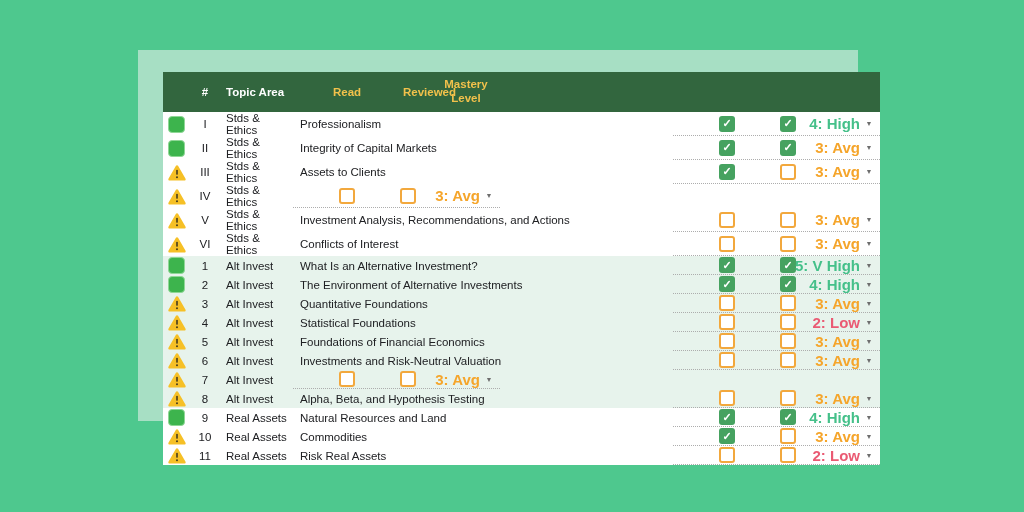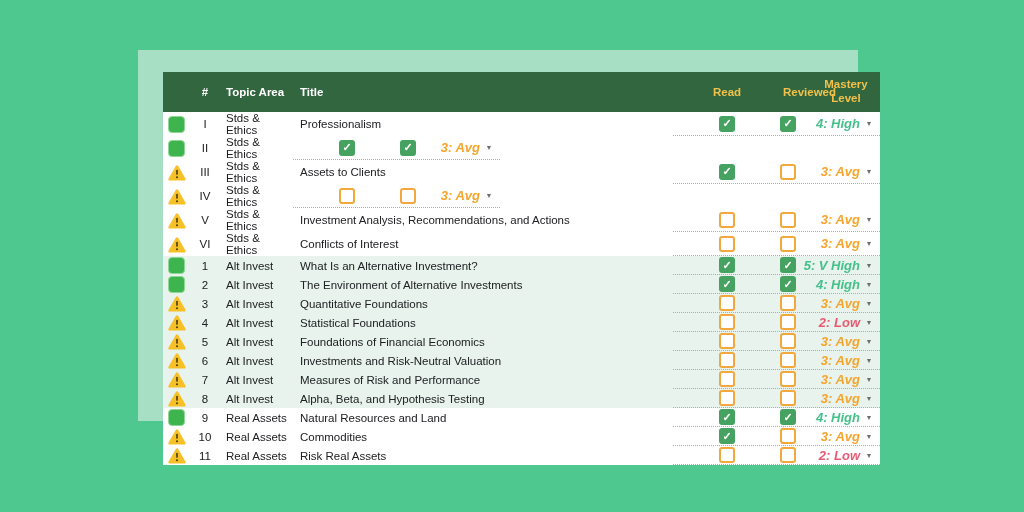--- a/index.html
+++ b/index.html
@@ -94,40 +94,39 @@
   }
   .cb.checked::after { content: "\2713"; }
   .cb.unchecked { background: #ffffff; border: 2px solid #f2a83d; }
   
   .mastery {
     position: absolute; right: 0; top: 0; height: 100%;
     display: flex; align-items: center; justify-content: flex-end;
     padding-right: 2px;
     cursor: pointer;
   }
-  .m-label { font-weight: bold; font-size: 13px; white-space: nowrap; font-style: italic; }
+  .m-label { font-weight: bold; font-size: 15px; white-space: nowrap; }
   .m-label.lv-high { color: #45c08a; }
   .m-label.lv-avg  { color: #f5a52b; }
   .m-label.lv-low  { color: #ea5a73; }
   .m-arrow {
     width: 18px; text-align: center;
     font-size: 7px; color: #6e6e6e;
   }
 </style>
 </head>
 <body>
 
 <div class="backdrop-panel"></div>
 
 <div class="sheet">
   <div class="thead">
     <div class="c-status"></div>
     <div class="c-num">#</div>
     <div class="c-topic">Topic Area</div>
-    <div class="c-title">Title</div>
     <div class="c-right">
       <span class="h-read gold">Read</span>
       <span class="h-reviewed gold">Reviewed</span>
       <span class="h-mastery gold">Mastery Level</span>
     </div>
   </div>
   <div class="tbody">
       <div class="row">
     <div class="c-status">
       <span class="icon-done"></span>
@@ -145,20 +144,21 @@
       </div>
     </div>
   </div>
       <div class="row">
     <div class="c-status">
       <span class="icon-done"></span>
 
     </div>
     <div class="c-num">II</div>
     <div class="c-topic">Stds &amp; Ethics</div>
+    <div class="c-title">Integrity of Capital Markets</div>
     <div class="c-right">
       <span class="cb read checked"></span>
       <span class="cb reviewed checked"></span>
       <div class="mastery">
         <span class="m-label lv-avg">3: Avg</span>
         <span class="m-arrow">▼</span>
       </div>
     </div>
   </div>
       <div class="row">
@@ -366,21 +366,20 @@
     <div class="c-status">
 
       <svg class="icon-warn" width="18" height="17" viewBox="0 0 24 22">
         <path d="M13.4 2.1 L23.4 19.4 c0.6 1.1 -0.2 2.4 -1.4 2.4 H2 c-1.2 0 -2 -1.3 -1.4 -2.4 L10.6 2.1 c0.6 -1.1 2.2 -1.1 2.8 0 Z" fill="#f6c026"></path>
         <rect x="10.9" y="7.2" width="2.2" height="7" rx="1.1" fill="#4a3f1d"></rect>
         <circle cx="12" cy="17.3" r="1.4" fill="#4a3f1d"></circle>
       </svg>
     </div>
     <div class="c-num">7</div>
     <div class="c-topic">Alt Invest</div>
-    <div class="c-title">Measures of Risk and Performance</div>
     <div class="c-right">
       <span class="cb read unchecked"></span>
       <span class="cb reviewed unchecked"></span>
       <div class="mastery">
         <span class="m-label lv-avg">3: Avg</span>
         <span class="m-arrow">▼</span>
       </div>
     </div>
   </div>
       <div class="row tint">

